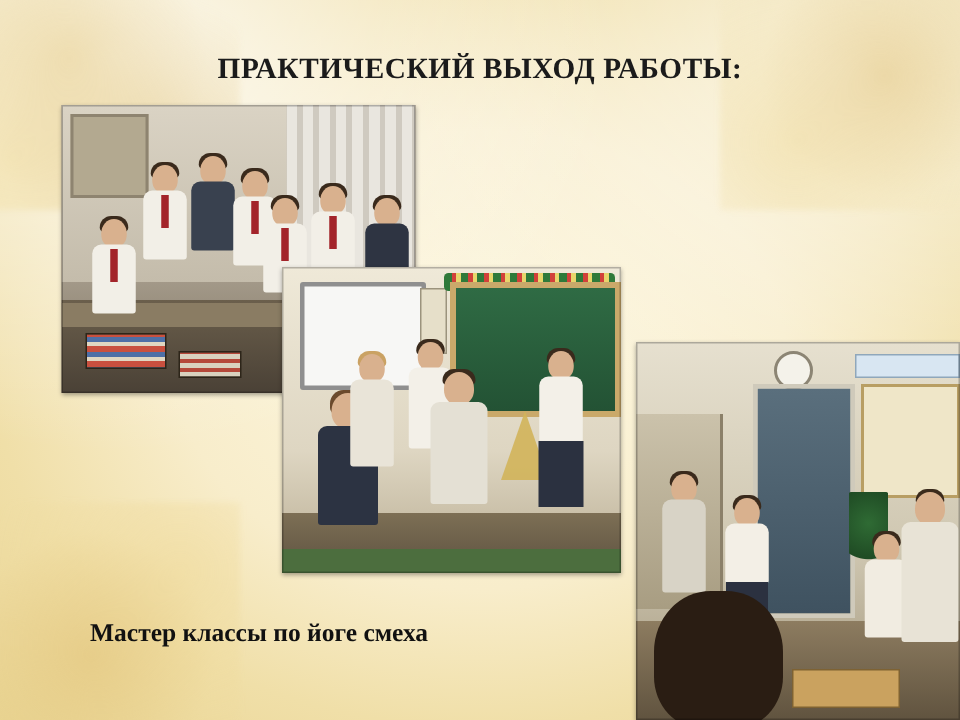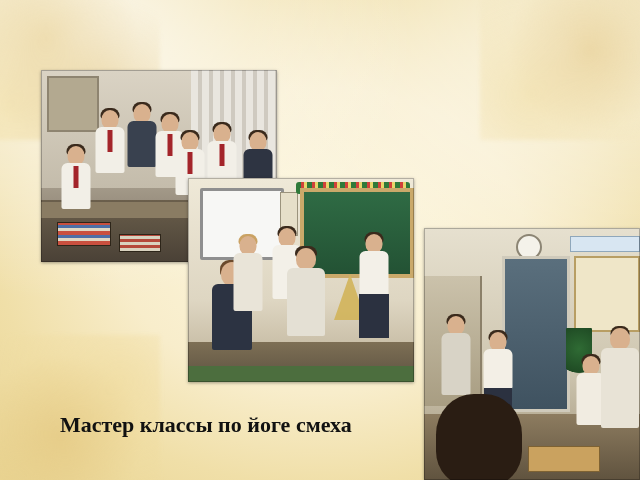--- a/index.html
+++ b/index.html
@@ -67,21 +67,21 @@
     letter-spacing: 0.4px;
     color: #1b1b1b;
   }
 
   .caption {
     position: absolute;
     left: 60px;
     top: 412px;
     font-family: "Liberation Serif", serif;
     font-weight: bold;
-    font-size: 22px;
+    font-size: 17px;
     color: #111111;
     white-space: nowrap;
   }
 
   .photo {
     position: absolute;
     overflow: hidden;
     background: #7d7160;
     box-shadow: 0 1px 3px rgba(0,0,0,0.35);
   }
@@ -239,20 +239,21 @@
 </head>
 <body>
 
 <div class="slide">
 
   <div class="corner-deco deco-tl"></div>
   <div class="corner-deco deco-tr"></div>
   <div class="corner-deco deco-bl"></div>
   <div class="corner-deco deco-br"></div>
 
+  <div class="slide-title">ПРАКТИЧЕСКИЙ ВЫХОД РАБОТЫ:</div>
 
   <div class="photo photo-1">
     <div class="p1-bg"></div>
     <div class="p1-wall"></div>
     <div class="p1-board"></div>
     <div class="p1-blinds"></div>
     <div class="p1-desk"></div>
     <div class="p1-desk2"></div>
 
     <div class="kid" style="left:18px; top:76px; width:34px; height:70px;">

